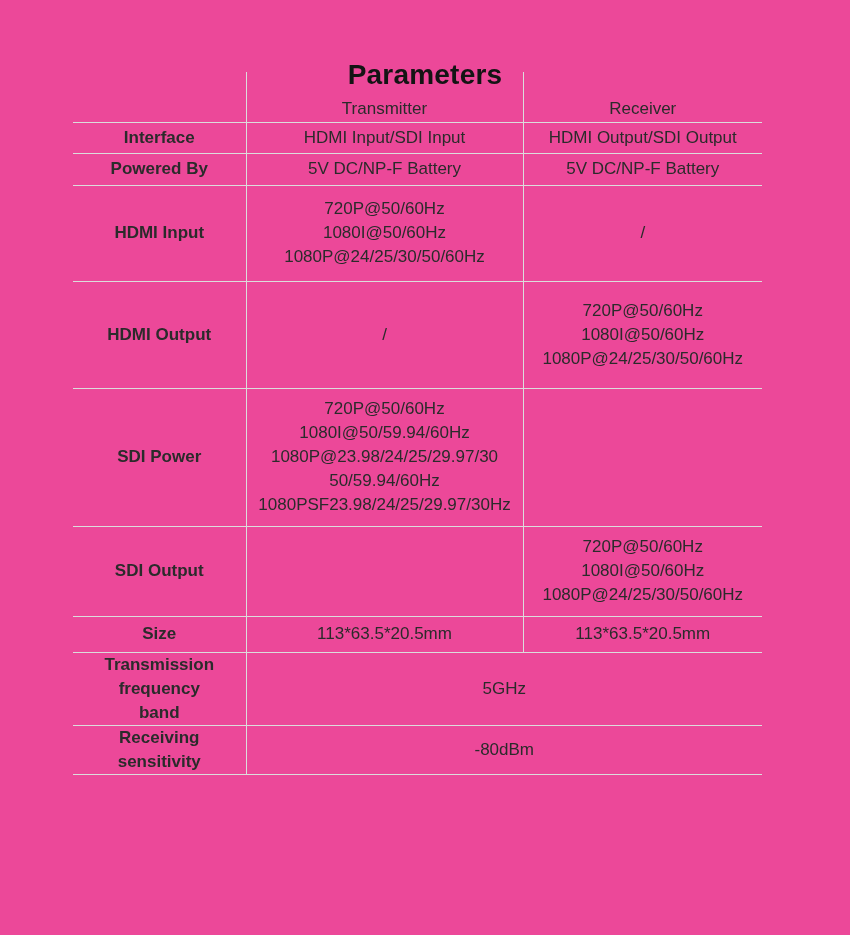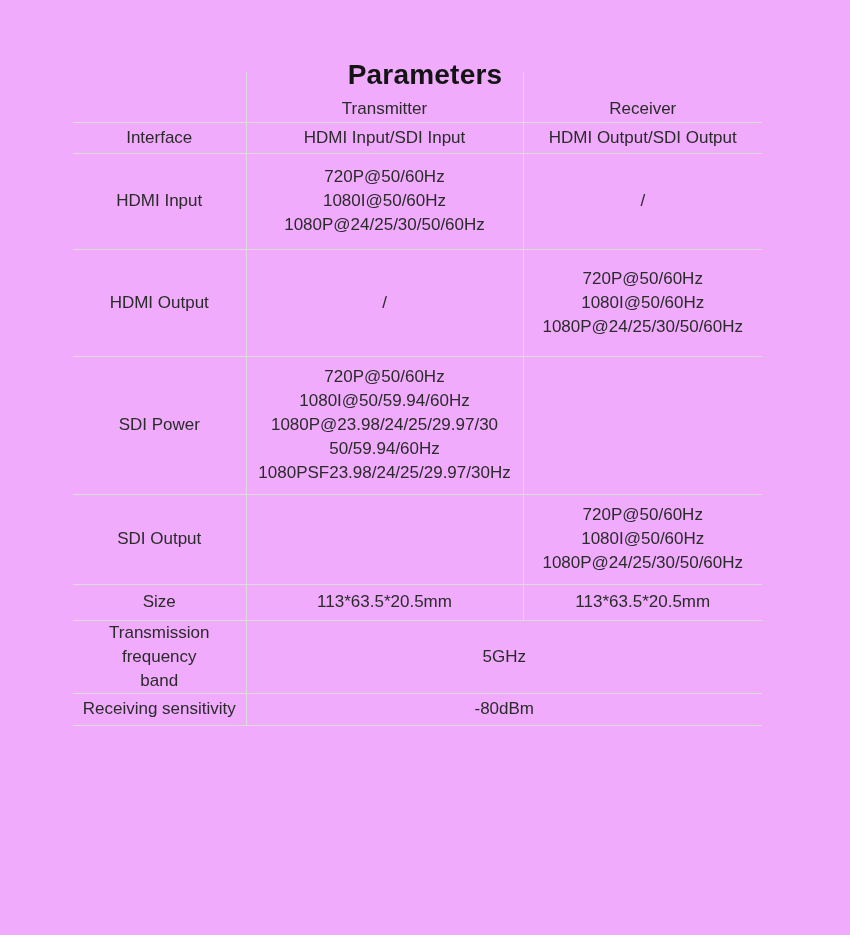--- a/index.html
+++ b/index.html
@@ -6,21 +6,21 @@
     --line:#dcdcdc;
     --text:#2b2b2b;
     --title:#141414;
   }
   html,body{margin:0;padding:0;background:#ffffff;}
   body{
     width:850px;height:935px;overflow:hidden;
     font-family:"Liberation Sans","DejaVu Sans",sans-serif;
     color:var(--text);
   }
-  .page{position:relative;width:850px;height:935px;background:#f0abfc;}
+  .page{position:relative;width:850px;height:935px;background:#ec4899;}
   .page-title{
     position:absolute;top:58px;left:0;width:100%;
     text-align:center;font-size:28px;font-weight:700;color:var(--title);
     letter-spacing:0.2px;line-height:34px;
   }
   table.params{
     position:absolute;left:73px;top:60px;width:689px;
     border-collapse:collapse;table-layout:fixed;
   }
   col.c1{width:173px;}
@@ -29,21 +29,21 @@
   td{
     padding:0 6px;
     text-align:center;vertical-align:middle;
     font-size:17px;line-height:24px;
     white-space:pre-line;
     box-sizing:border-box;
   }
   
   tr.hline td{border-bottom:1px solid var(--line);}
   
-  td.v1{border-right:1px solid var(--line);}
+  td.v1{border-right:1px solid var(--line);font-weight:bold;}
   
   td.v2{border-right:1px solid var(--line);}
   
   tr.title-row td{border:none;position:relative;}
   tr.title-row td.stub::after{
     content:"";position:absolute;right:-1px;top:12px;bottom:0;width:1px;
     background:var(--line);
   }
   td.header{font-size:17px;color:var(--text);}
 </style>
@@ -73,20 +73,25 @@
       <td class="v2 header">Transmitter</td>
       <td class="header">Receiver</td>
     </tr>
 
     <tr class="hline" style="height:31px">
       <td class="v1">Interface</td>
       <td class="v2">HDMI Input/SDI Input</td>
       <td>HDMI Output/SDI Output</td>
     </tr>
 
+    <tr class="hline" style="height:32px">
+      <td class="v1">Powered By</td>
+      <td class="v2">5V DC/NP-F Battery</td>
+      <td>5V DC/NP-F Battery</td>
+    </tr>
 
 
     <tr class="hline" style="height:96px">
       <td class="v1">HDMI Input</td>
       <td class="v2">720P@50/60Hz
 1080I@50/60Hz
 1080P@24/25/30/50/60Hz</td>
       <td>/</td>
     </tr>
 

